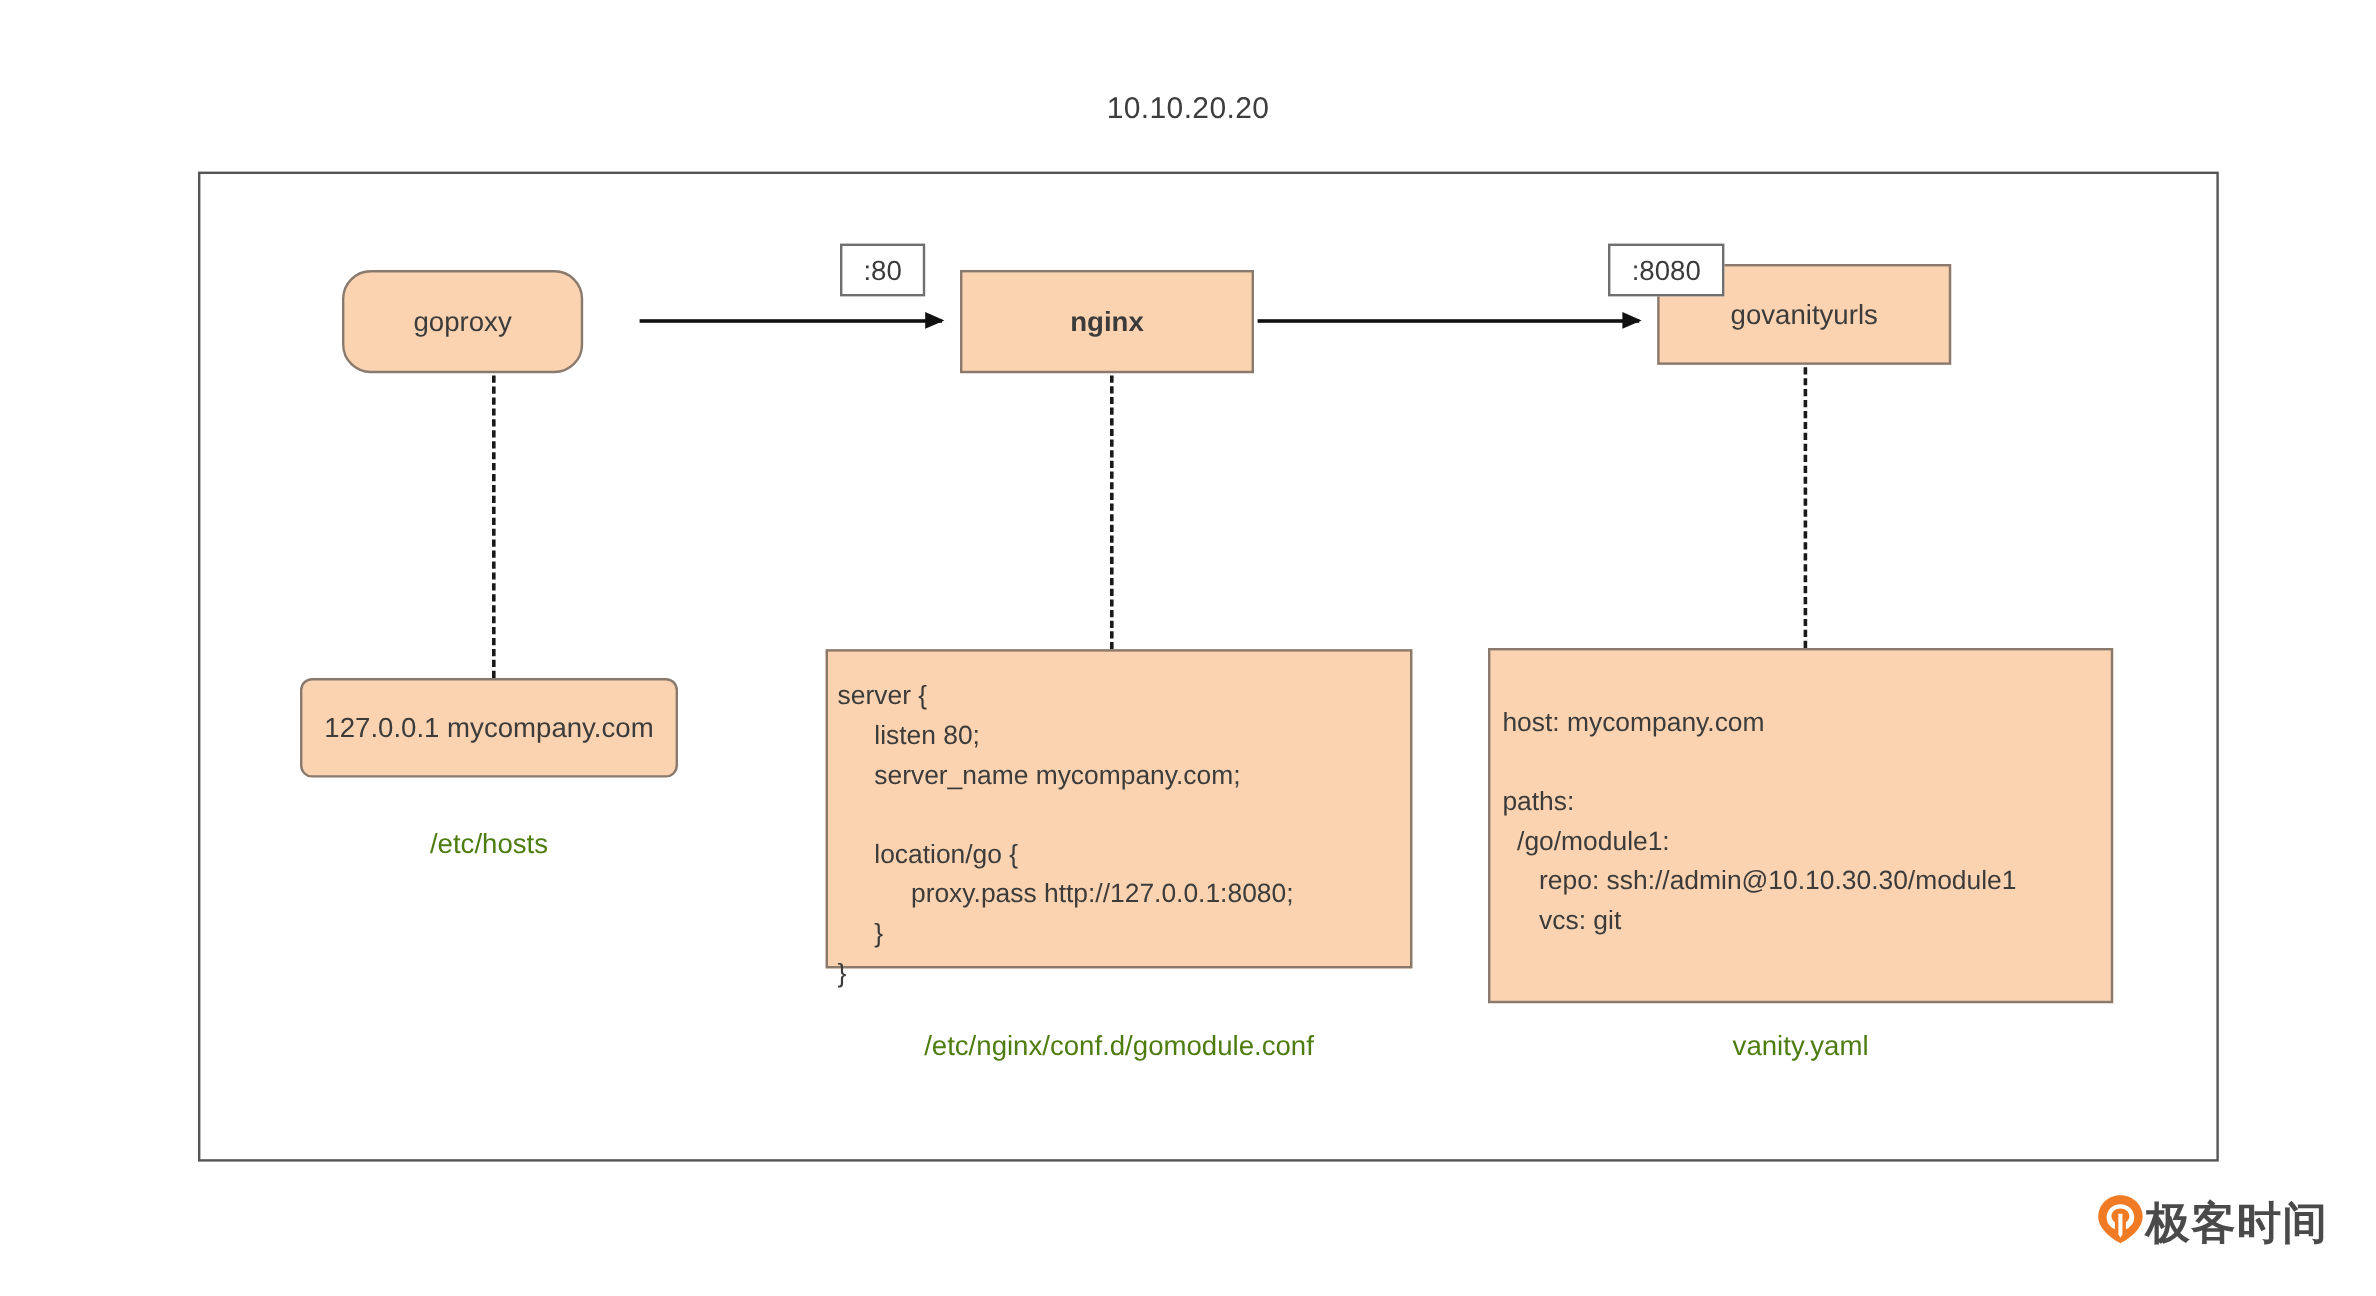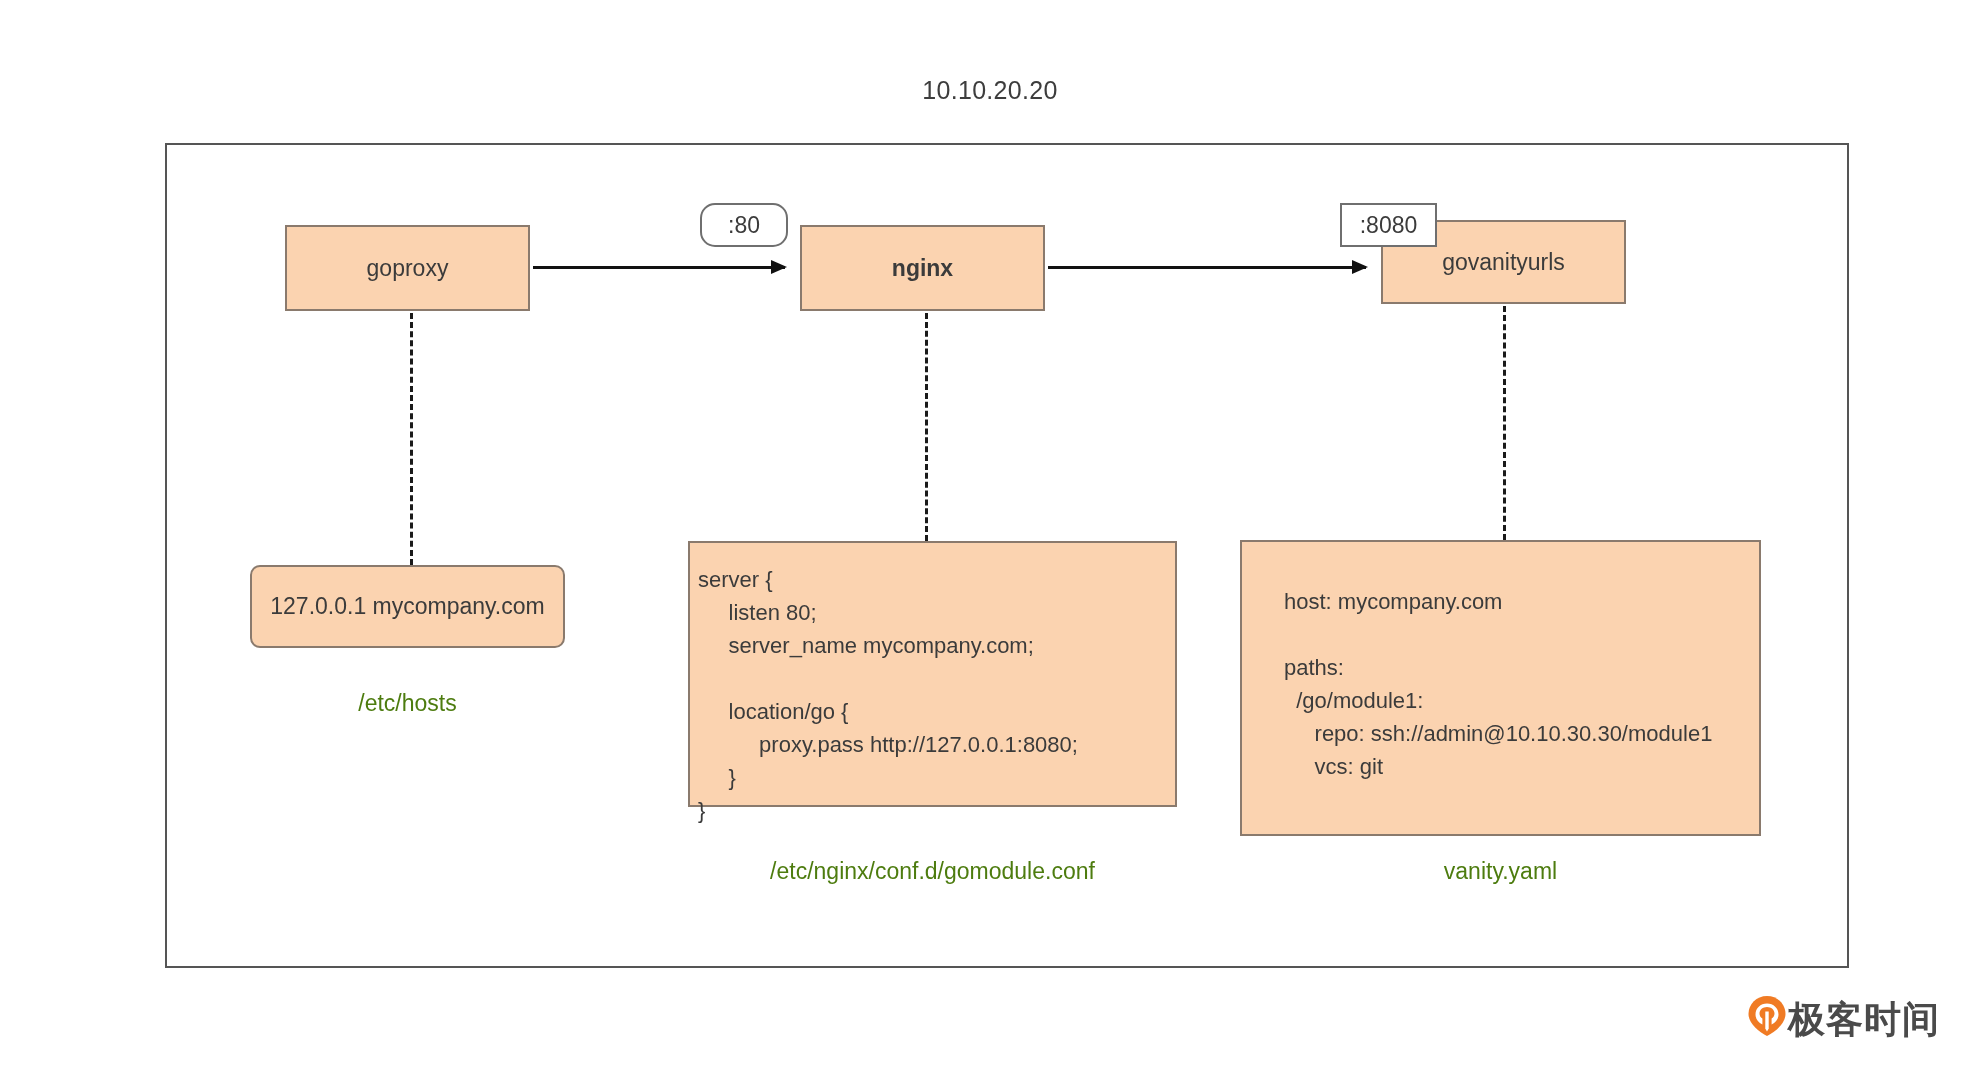--- a/index.html
+++ b/index.html
@@ -47,37 +47,37 @@
     border: 2px solid #8a7a6d;
     box-sizing: border-box;
     display: flex;
     align-items: center;
     justify-content: center;
     font-size: 23px;
     color: #3b3b3b;
   }
 
   
-  #node-goproxy      { left: 285px;  top: 225px; width: 245px; height: 86px; }
+  #node-goproxy      { left: 285px;  top: 225px; width: 201px; height: 86px; border-radius: 24px; }
   #node-nginx        { left: 800px;  top: 225px; width: 245px; height: 86px; font-weight: bold; }
   #node-govanityurls { left: 1381px; top: 220px; width: 245px; height: 84px; }
 
   
   .port-chip {
     position: absolute;
     background: #ffffff;
     border: 2px solid #6f6f6f;
     box-sizing: border-box;
     display: flex;
     align-items: center;
     justify-content: center;
     font-size: 23px;
     color: #3b3b3b;
   }
-  #port-80   { left: 700px;  top: 203px; width: 88px;  height: 44px; border-radius: 15px; }
+  #port-80   { left: 700px;  top: 203px; width: 71px;  height: 44px; }
   #port-8080 { left: 1340px; top: 203px; width: 97px;  height: 44px; }
 
   
   .flow-arrow {
     position: absolute;
     height: 3px;
     background: #111111;
   }
   .flow-arrow::after {
     content: "";
@@ -122,21 +122,21 @@
 
   .code-block {
     margin: 0;
     padding: 20px 0 0 8px;
     font-family: "Liberation Sans", "DejaVu Sans", sans-serif;
     font-size: 22px;
     line-height: 33px;
     color: #3b3b3b;
     white-space: pre;
   }
-  #box-vanity-yaml .code-block { padding: 43px 0 0 10px; margin-left: 32px; }
+  #box-vanity-yaml .code-block { padding: 43px 0 0 10px; }
 
   
   .file-caption {
     position: absolute;
     font-size: 23px;
     color: #4d7c0f;
     text-align: center;
     white-space: nowrap;
   }
   #caption-hosts  { left: 250px;  top: 690px; width: 315px; }

